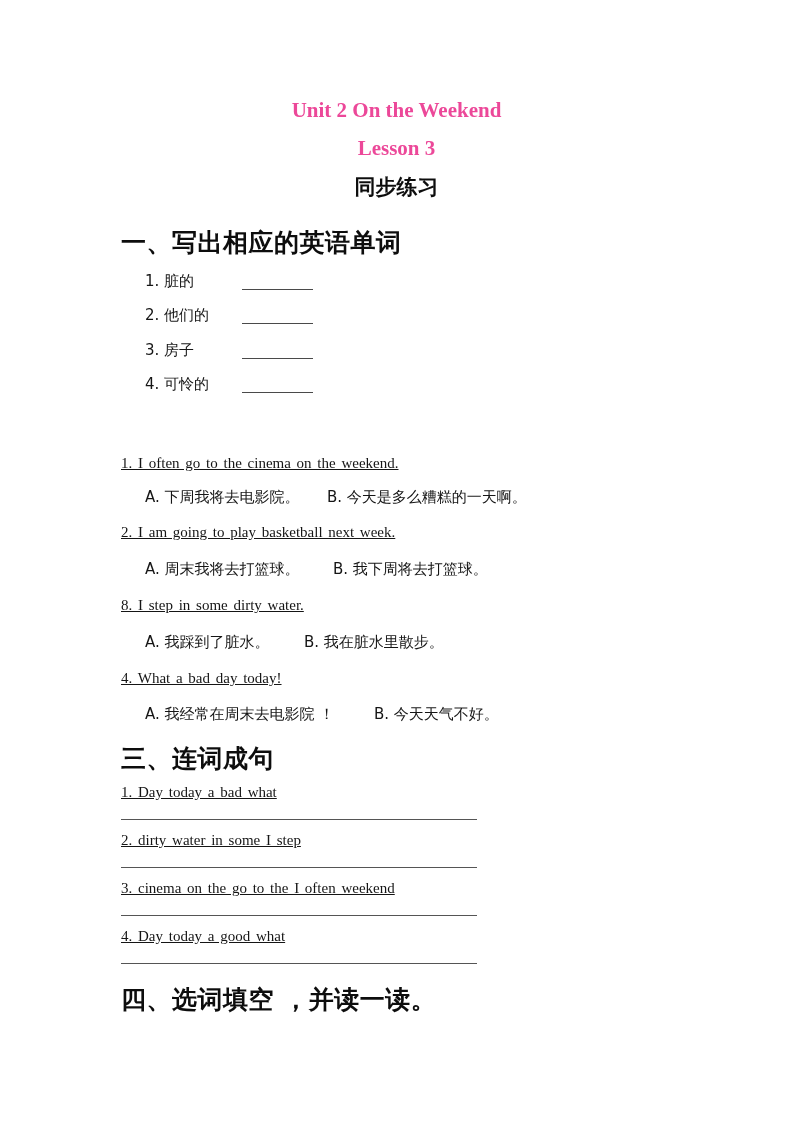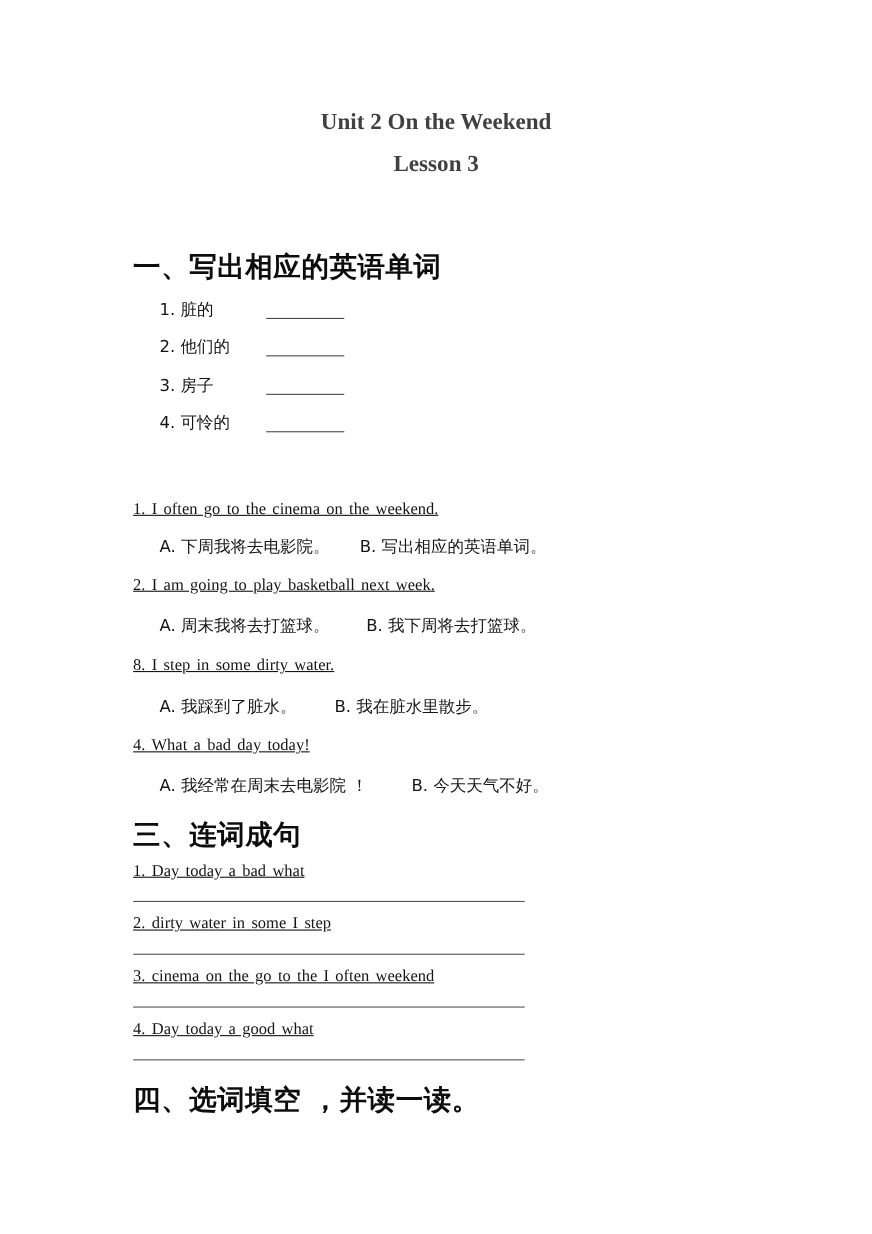--- a/index.html
+++ b/index.html
@@ -16,21 +16,21 @@
     overflow: hidden;
   }
   .abs { position: absolute; white-space: nowrap; }
 
   .title-en {
     left: 0; width: 793px;
     text-align: center;
     font-family: "Liberation Serif", serif;
     font-weight: bold;
     font-size: 21px;
-    color: #404040;
+    color: #ec4899;
   }
   .title-cn {
     left: 0; width: 793px;
     text-align: center;
     font-family: "DejaVu Sans", sans-serif;
     font-weight: bold;
     font-size: 21px;
     color: #0d0d0d;
   }
   .sec-heading {
@@ -73,39 +73,40 @@
   .opt-a { position: absolute; left: 121px; }
   .opt-b { position: absolute; }
 </style>
 </head>
 <body>
 
 <div class="page">
 
   <div class="abs title-en" style="top:98px">Unit 2 On the Weekend</div>
   <div class="abs title-en" style="top:136px">Lesson 3</div>
+  <div class="abs title-cn" style="top:173px">同步练习</div>
 
   <div class="abs sec-heading" style="top:226px">一、写出相应的英语单词</div>
 
   <div class="abs body-cn word-row-label" style="top:272px">1. 脏的</div>
   <div class="word-blank" style="top:272px"></div>
 
   <div class="abs body-cn word-row-label" style="top:306px">2. 他们的</div>
   <div class="word-blank" style="top:306px"></div>
 
   <div class="abs body-cn word-row-label" style="top:341px">3. 房子</div>
   <div class="word-blank" style="top:341px"></div>
 
   <div class="abs body-cn word-row-label" style="top:375px">4. 可怜的</div>
   <div class="word-blank" style="top:375px"></div>
 
 
   <div class="abs body-en" style="top:455px">1. I often go to the cinema on the weekend.</div>
   <div class="abs body-cn opt-a" style="top:488px">A. 下周我将去电影院。</div>
-  <div class="abs body-cn opt-b" style="top:488px; left:303px">B. 写出相应的英语单词。</div>
+  <div class="abs body-cn opt-b" style="top:488px; left:303px">B. 今天是多么糟糕的一天啊。</div>
 
   <div class="abs body-en" style="top:524px">2. I am going to play basketball next week.</div>
   <div class="abs body-cn opt-a" style="top:560px">A. 周末我将去打篮球。</div>
   <div class="abs body-cn opt-b" style="top:560px; left:309px">B. 我下周将去打篮球。</div>
 
   <div class="abs body-en" style="top:597px">8. I step in some dirty water.</div>
   <div class="abs body-cn opt-a" style="top:633px">A. 我踩到了脏水。</div>
   <div class="abs body-cn opt-b" style="top:633px; left:280px">B. 我在脏水里散步。</div>
 
   <div class="abs body-en" style="top:670px">4. What a bad day today!</div>

